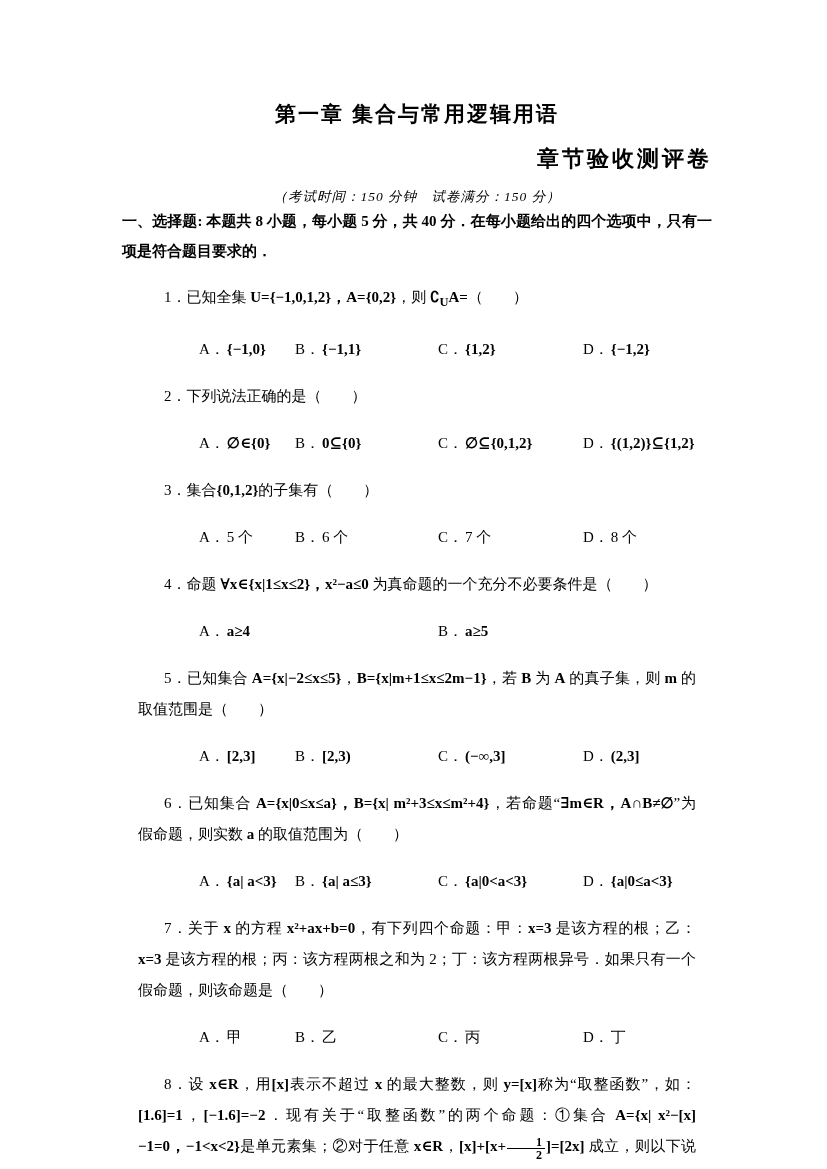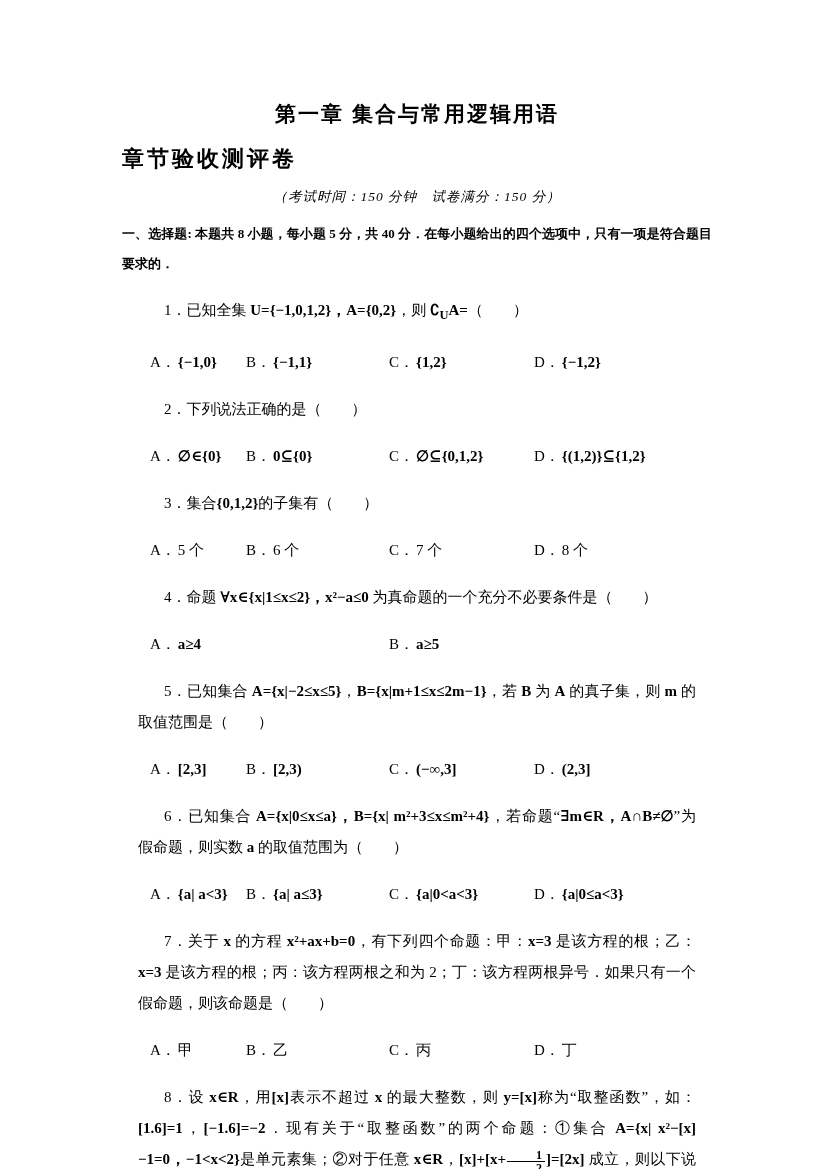--- a/index.html
+++ b/index.html
@@ -8,37 +8,37 @@
     font-family:"Liberation Serif","DejaVu Serif",serif;
     overflow:hidden; position:relative; box-sizing:border-box;
   }
   .content { padding:100px 115px 0 122px; box-sizing:border-box; }
   .doc-title {
     margin:0; text-align:center; font-size:21px; font-weight:bold;
     letter-spacing:2px;
     font-family:"Liberation Sans","DejaVu Sans",sans-serif;
   }
   .doc-subtitle {
-    margin:16px 0 0 0; text-align:left; font-size:22px; font-weight:bold;
+    margin:16px 0 0 0; text-align:right; font-size:22px; font-weight:bold;
     letter-spacing:3px;
     font-family:"Liberation Sans","DejaVu Sans",sans-serif;
   }
   .exam-info {
     margin-top:14px; text-align:center; font-size:13.5px; font-style:italic;
     letter-spacing:1px;
   }
   .section-header {
-    margin-top:13px; font-size:13px; font-weight:bold; line-height:30px;
+    margin-top:0; font-size:15px; font-weight:bold; line-height:30px;
     text-align:justify;
   }
   .question { margin-top:3px; }
   .stem { margin:16px; font-size:15px; line-height:31px; text-indent:26px; text-align:justify; }
   .stem b, .opt b { font-weight:bold; }
   .opts-row {
-    display:grid; margin-left:28px; font-size:15px; line-height:31px;
+    display:grid; margin-left:77px; font-size:15px; line-height:31px;
   }
   .opts-4 { grid-template-columns:96px 143px 145px auto; }
   .opts-2 { grid-template-columns:239px auto; }
   .opt { white-space:nowrap; }
   .opt-label { margin-right:2px; }
   .frac {
     display:inline-block; vertical-align:-0.55em; text-align:center;
     line-height:1.05; font-weight:bold; margin:0 1px;
   }
   .frac .num { display:block; border-bottom:1.3px solid #000; padding:0 3px; font-size:12px; }

